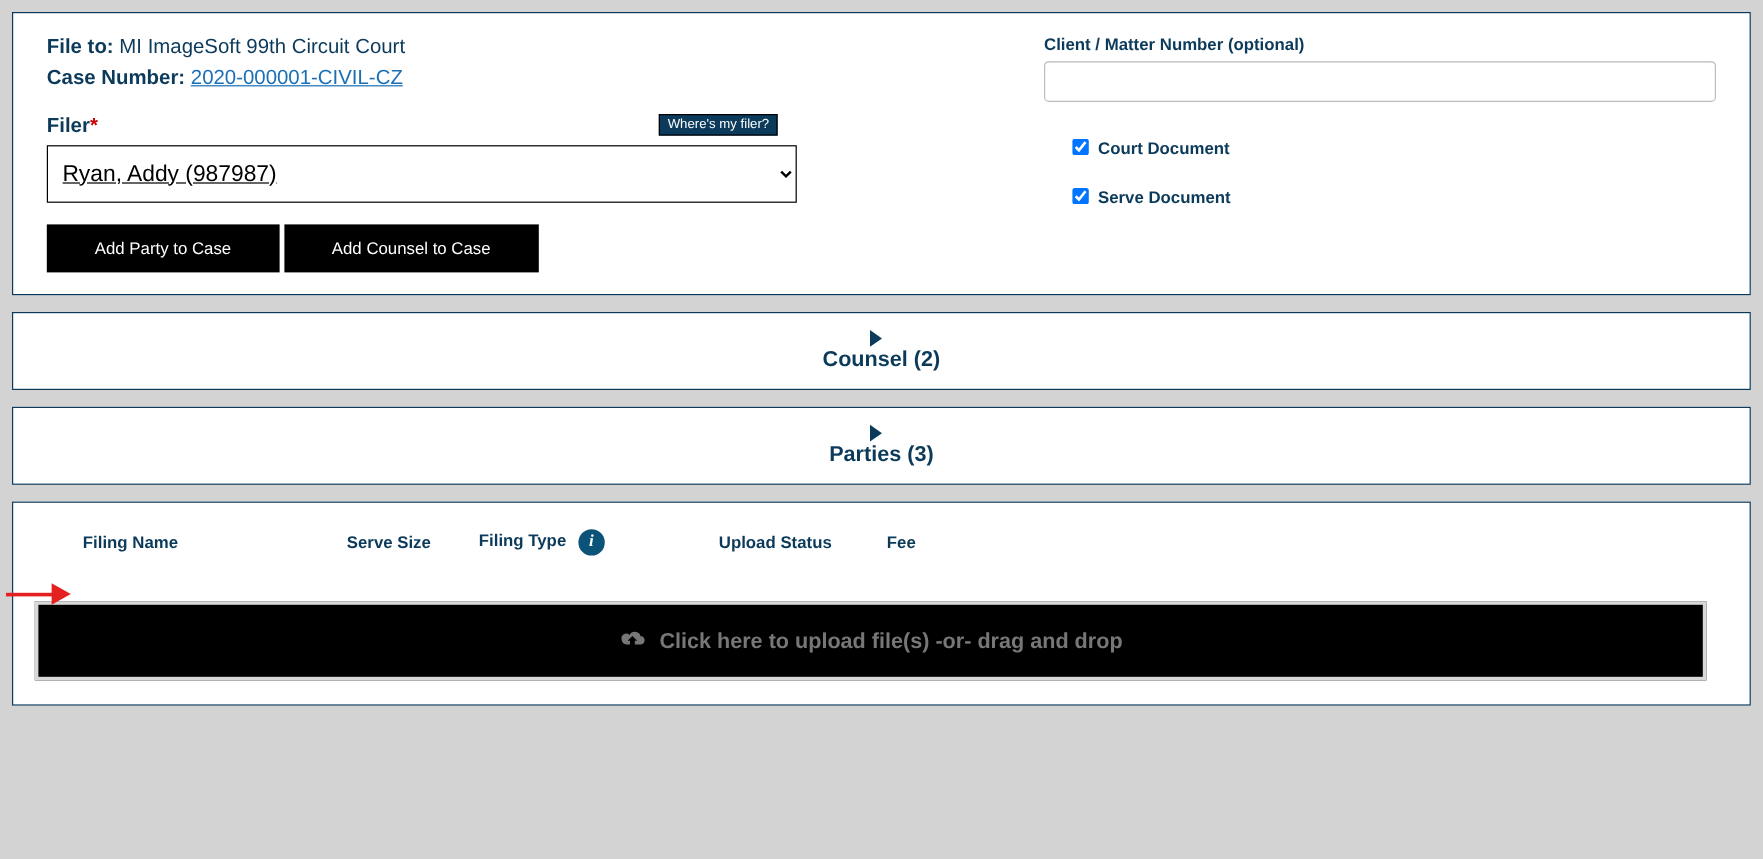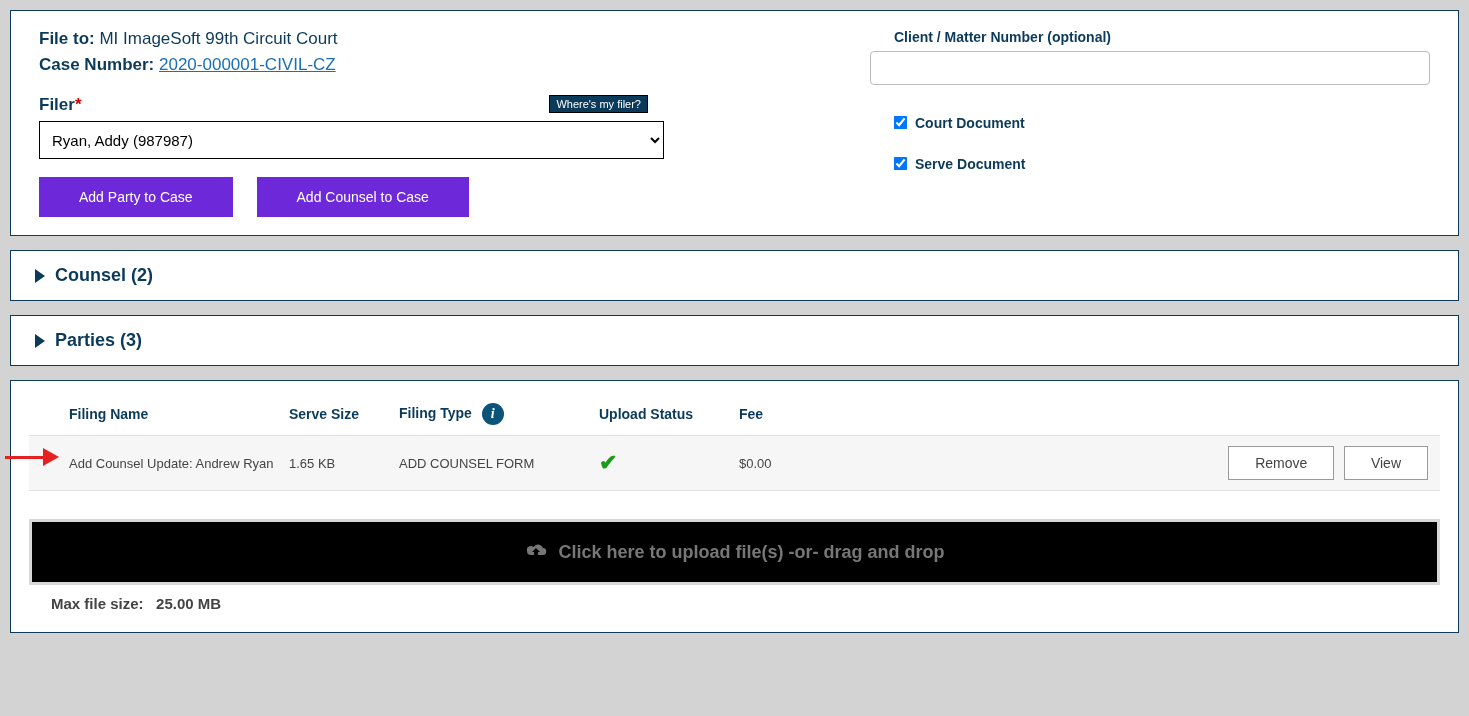--- a/index.html
+++ b/index.html
@@ -23,58 +23,58 @@
   .col-right { width: 560px; }
   .info-line { margin-bottom: 6px; font-size: 17px; }
   .info-label { color: #0b3a5a; font-weight: 700; }
   .info-value-link { color: #1a6fb5; text-decoration: underline; cursor: pointer; }
   .info-value-plain { color: #0b3a5a; font-weight: 400; }
   .filer-block { margin-top: 20px; position: relative; max-width: 625px; }
   .filer-label { font-size: 17px; font-weight: 700; margin-bottom: 6px; display: block; }
   .req { color: #c00; }
   select.filer-select {
     width: 100%;
-    height: 38px;
+    height: 48px;
     border: 1px solid #000;
-    font-size: 15px;
+    font-size: 19px;
     padding: 4px 8px;
     background: #fff;
+    text-decoration: underline;
   }
   .wheres-my-filer {
     position: absolute;
     top: 0; right: 16px;
     background: #0b3a5a;
     color: #fff;
     font-size: 11px;
     padding: 2px 6px;
     border: 1px solid #000;
     cursor: pointer;
   }
   .btn {
-    background: #6d28d9;
+    background: #000000;
     color: #fff;
     border: none;
     height: 40px;
     padding: 0 40px;
     font-size: 14px;
     cursor: pointer;
     margin-top: 18px;
-    margin-right: 20px;
-  }
-  .client-label { font-weight: 700; font-size: 14px; margin-bottom: 6px; display: block; margin-left: 24px; }
+  }
+  .client-label { font-weight: 700; font-size: 14px; margin-bottom: 6px; display: block; }
   .client-input {
     width: 100%; height: 34px; border: 1px solid #bbb; border-radius: 4px; padding: 4px 8px;
   }
   .cb-block { margin-top: 28px; padding-left: 20px; }
   .cb-row { display: flex; align-items: center; margin-bottom: 22px; }
   .cb-row input { margin-right: 8px; transform: scale(1.05); }
   .cb-row label { font-weight: 700; font-size: 14px; color: #0b3a5a; }
 
   .accordion { padding: 14px 24px; }
-  .accordion-title { font-size: 18px; font-weight: 700; color: #0b3a5a; cursor: pointer; display: flex; align-items: center; }
+  .accordion-title { font-size: 18px; font-weight: 700; color: #0b3a5a; cursor: pointer; display: flex; align-items: center; flex-direction: column; }
   .chevron {
     display: inline-block;
     width: 0; height: 0;
     border-top: 7px solid transparent;
     border-bottom: 7px solid transparent;
     border-left: 10px solid #0b3a5a;
     margin-right: 10px;
   }
 
   .table-header-row, .table-data-row {
@@ -122,21 +122,21 @@
   .arrow-line {
     position: absolute; left: 0; top: 8px; width: 40px; height: 3px; background: #e52020;
   }
   .arrow-head {
     position: absolute; left: 38px; top: 0;
     width: 0; height: 0;
     border-top: 9px solid transparent;
     border-bottom: 9px solid transparent;
     border-left: 16px solid #e52020;
   }
-  .filings-panel { padding: 12px 18px 20px 18px; position: relative; }
+  .filings-panel { padding: 12px 36px 20px 18px; position: relative; }
 </style>
 </head>
 <body>
 
 <div class="panel">
   <div class="row-top">
     <div class="col-left">
       <div class="info-line">
         <span class="info-label">File to:</span>
         <span class="info-value-plain">MI ImageSoft 99th Circuit Court</span>
@@ -205,40 +205,23 @@
     <div class="col-file-size">Serve Size</div>
     <div class="col-filing-type">
       <span>Filing Type</span>
       <span class="info-icon">i</span>
     </div>
     <div class="col-upload-status">Upload Status</div>
     <div class="col-fee">Fee</div>
     <div class="col-actions"></div>
   </div>
 
-  <div class="table-data-row">
-    <div class="col-filing-name">Add Counsel Update: Andrew Ryan</div>
-    <div class="col-file-size">1.65 KB</div>
-    <div class="col-filing-type">ADD COUNSEL FORM</div>
-    <div class="col-upload-status">
-      <span class="check-icon">✔</span>
-    </div>
-    <div class="col-fee">$0.00</div>
-    <div class="col-actions">
-      <button class="small-btn">Remove</button>
-      <button class="small-btn">View</button>
-    </div>
-  </div>
 
   <div class="dropzone">
     <span class="cloud-icon">
       <svg width="24" height="20" viewBox="0 0 24 20">
           <path fill="#777" d="M19 10.5a5 5 0 0 0-9.4-2.4A4 4 0 0 0 3 12a4 4 0 0 0 4 4h3v-3H8l4-4 4 4h-2v3h4.5a3.5 3.5 0 0 0 .5-7z"></path>
         </svg>
     </span>
     <span>Click here to upload file(s) -or- drag and drop</span>
   </div>
 
-  <div class="max-size">
-    <span>Max file size:</span>&nbsp;&nbsp;
-    <span>25.00 MB</span>
-  </div>
 </div>
 
 </body></html>

